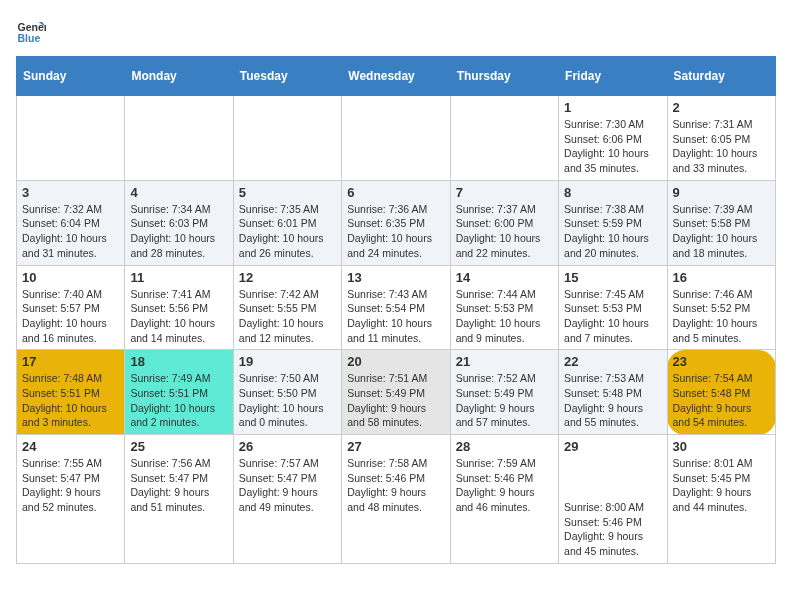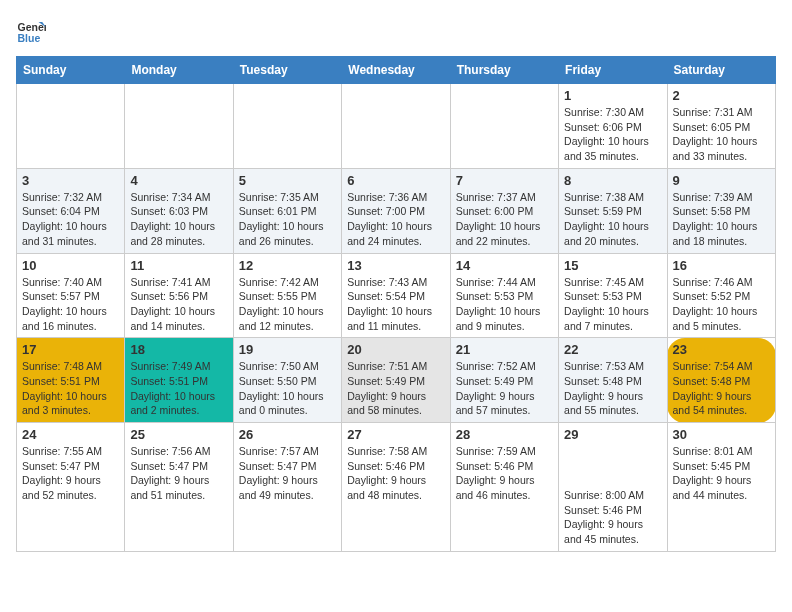--- a/index.html
+++ b/index.html
@@ -43,21 +43,21 @@
       color: #555;
     }
     .calendar {
       width: 100%;
       border-collapse: collapse;
       font-size: 11px;
     }
     .calendar th {
       background: #3a7fc1;
       color: #fff;
-      padding: 6px 6px;
+      padding: 12px 6px;
       text-align: left;
       font-size: 12px;
       font-weight: bold;
       border: 1px solid #3a7fc1;
     }
     .calendar td {
       border: 1px solid #ccc;
       vertical-align: top;
       padding: 4px 5px;
       width: calc(100% / 7);
@@ -159,21 +159,21 @@
         <td style="background: rgb(240, 244, 248);">
           <span class="day-number">5</span>
           <div class="day-info" style="white-space: pre-line;">Sunrise: 7:35 AM
 Sunset: 6:01 PM
 Daylight: 10 hours
 and 26 minutes.</div>
         </td>
         <td style="background: rgb(240, 244, 248);">
           <span class="day-number">6</span>
           <div class="day-info" style="white-space: pre-line;">Sunrise: 7:36 AM
-Sunset: 7:00 PM
+Sunset: 6:35 PM
 Daylight: 10 hours
 and 24 minutes.</div>
         </td>
         <td style="background: rgb(240, 244, 248);">
           <span class="day-number">7</span>
           <div class="day-info" style="white-space: pre-line;">Sunrise: 7:37 AM
 Sunset: 6:00 PM
 Daylight: 10 hours
 and 22 minutes.</div>
         </td>
@@ -244,21 +244,21 @@
         </td>
       </tr>
       <tr>
         <td style="background: #eab308;">
           <span class="day-number">17</span>
           <div class="day-info" style="white-space: pre-line;">Sunrise: 7:48 AM
 Sunset: 5:51 PM
 Daylight: 10 hours
 and 3 minutes.</div>
         </td>
-        <td style="background: #14b8a6;">
+        <td style="background: #5eead4;">
           <span class="day-number">18</span>
           <div class="day-info" style="white-space: pre-line;">Sunrise: 7:49 AM
 Sunset: 5:51 PM
 Daylight: 10 hours
 and 2 minutes.</div>
         </td>
         <td style="background: rgb(240, 244, 248);">
           <span class="day-number">19</span>
           <div class="day-info" style="white-space: pre-line;">Sunrise: 7:50 AM
 Sunset: 5:50 PM

